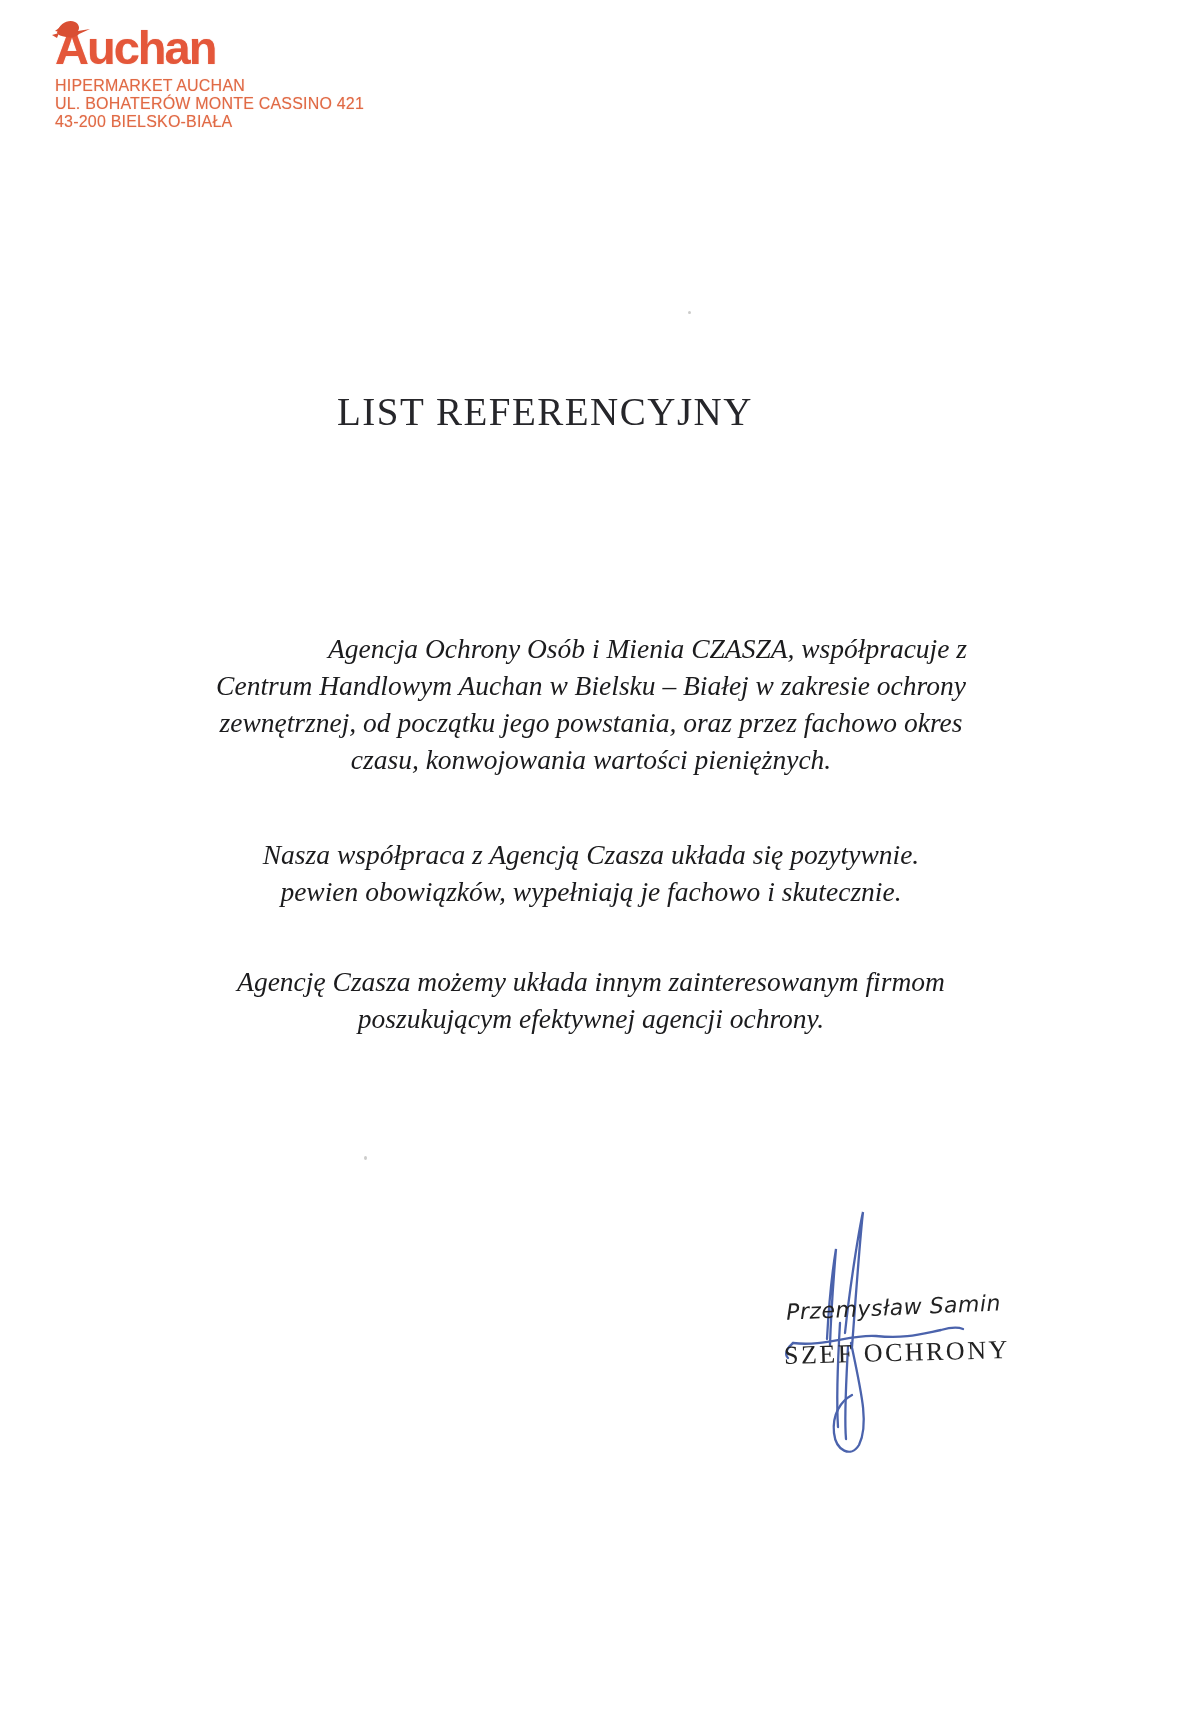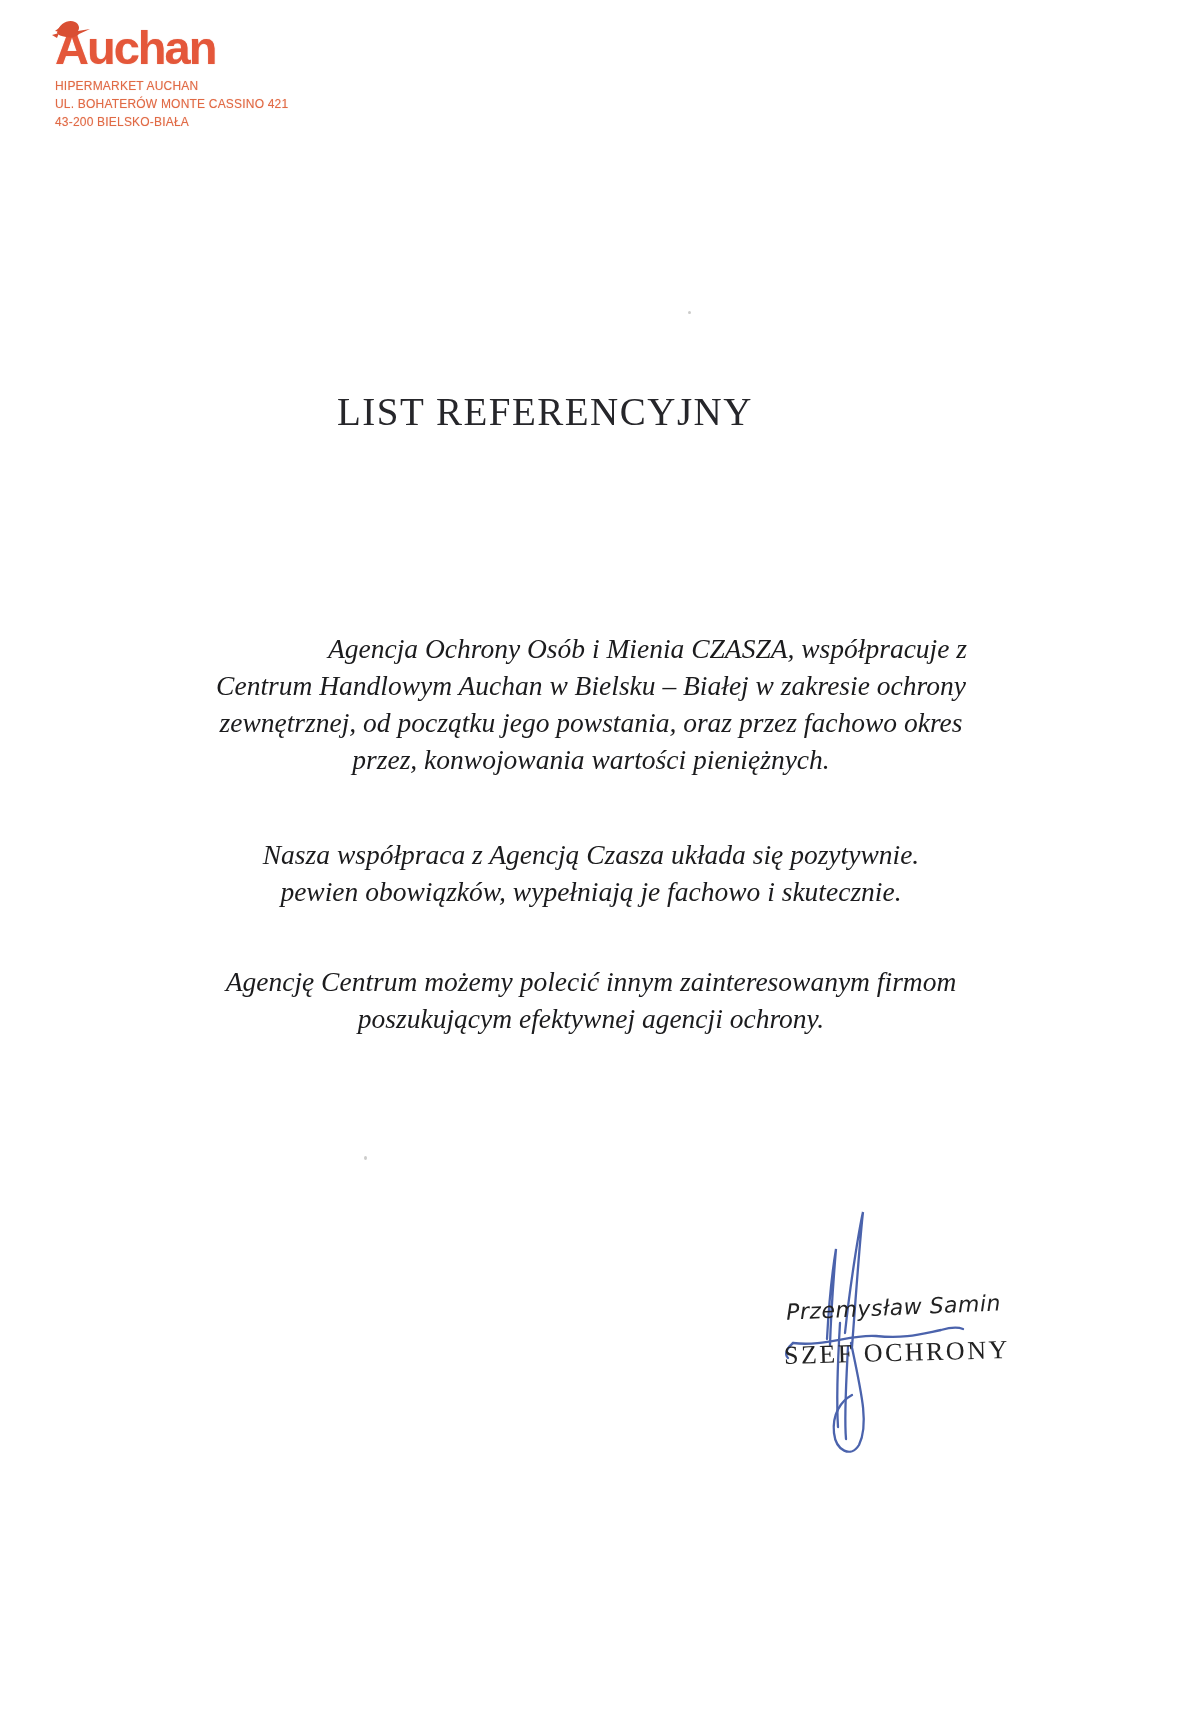--- a/index.html
+++ b/index.html
@@ -21,21 +21,21 @@
     letter-spacing:-2px;
     color:#e4573a;
     line-height:1;
     position:relative;
     text-shadow:0 0 1px rgba(228,87,58,.55);
   }
   .bird{position:absolute;left:-6px;top:-9px;}
   .address{
     margin-top:6px;
     font-family:"Liberation Sans", sans-serif;
-    font-size:12px;
+    font-size:16px;
     line-height:18px;
     color:#e06a45;
     letter-spacing:.2px;
     text-shadow:0 0 1px rgba(228,106,69,.4);
   }
   
   .doc-title{
     position:absolute;left:0;top:389px;width:1090px;
     text-align:center;
     font-weight:normal;
@@ -102,28 +102,28 @@
     </div>
   </div>
 
   <div class="doc-title">LIST REFERENCYJNY</div>
 
   <div class="body-text">
     <div class="para1">
       <div class="line indent">Agencja Ochrony Osób i Mienia CZASZA, współpracuje z</div>
       <div class="line">Centrum Handlowym Auchan w Bielsku – Białej w zakresie ochrony</div>
       <div class="line">zewnętrznej, od początku jego powstania, oraz przez fachowo okres</div>
-      <div class="line">przez, konwojowania wartości pieniężnych.</div>
+      <div class="line">czasu, konwojowania wartości pieniężnych.</div>
     </div>
     <div class="para2">
       <div class="line">Nasza współpraca z Agencją Czasza układa się pozytywnie.</div>
       <div class="line">pewien obowiązków, wypełniają je fachowo i skutecznie.</div>
     </div>
     <div class="para3">
-      <div class="line">Agencję Centrum możemy polecić innym zainteresowanym firmom</div>
+      <div class="line">Agencję Czasza możemy układa innym zainteresowanym firmom</div>
       <div class="line">poszukującym efektywnej agencji ochrony.</div>
     </div>
   </div>
 
   <svg class="sig-ink" width="300" height="360" viewBox="0 0 300 360" fill="none" stroke="#3c56a6" stroke-width="2.3" stroke-linecap="round" opacity="0.92">
 
     <path d="M145,238 C150,190 159,135 163,117 C160,142 155,212 152,252"></path>
     <path d="M127,244 C129,206 133,172 136,154 C134,178 131,218 130,250"></path>
 
     <path d="M140,228 C138,262 136,300 138,332"></path>

